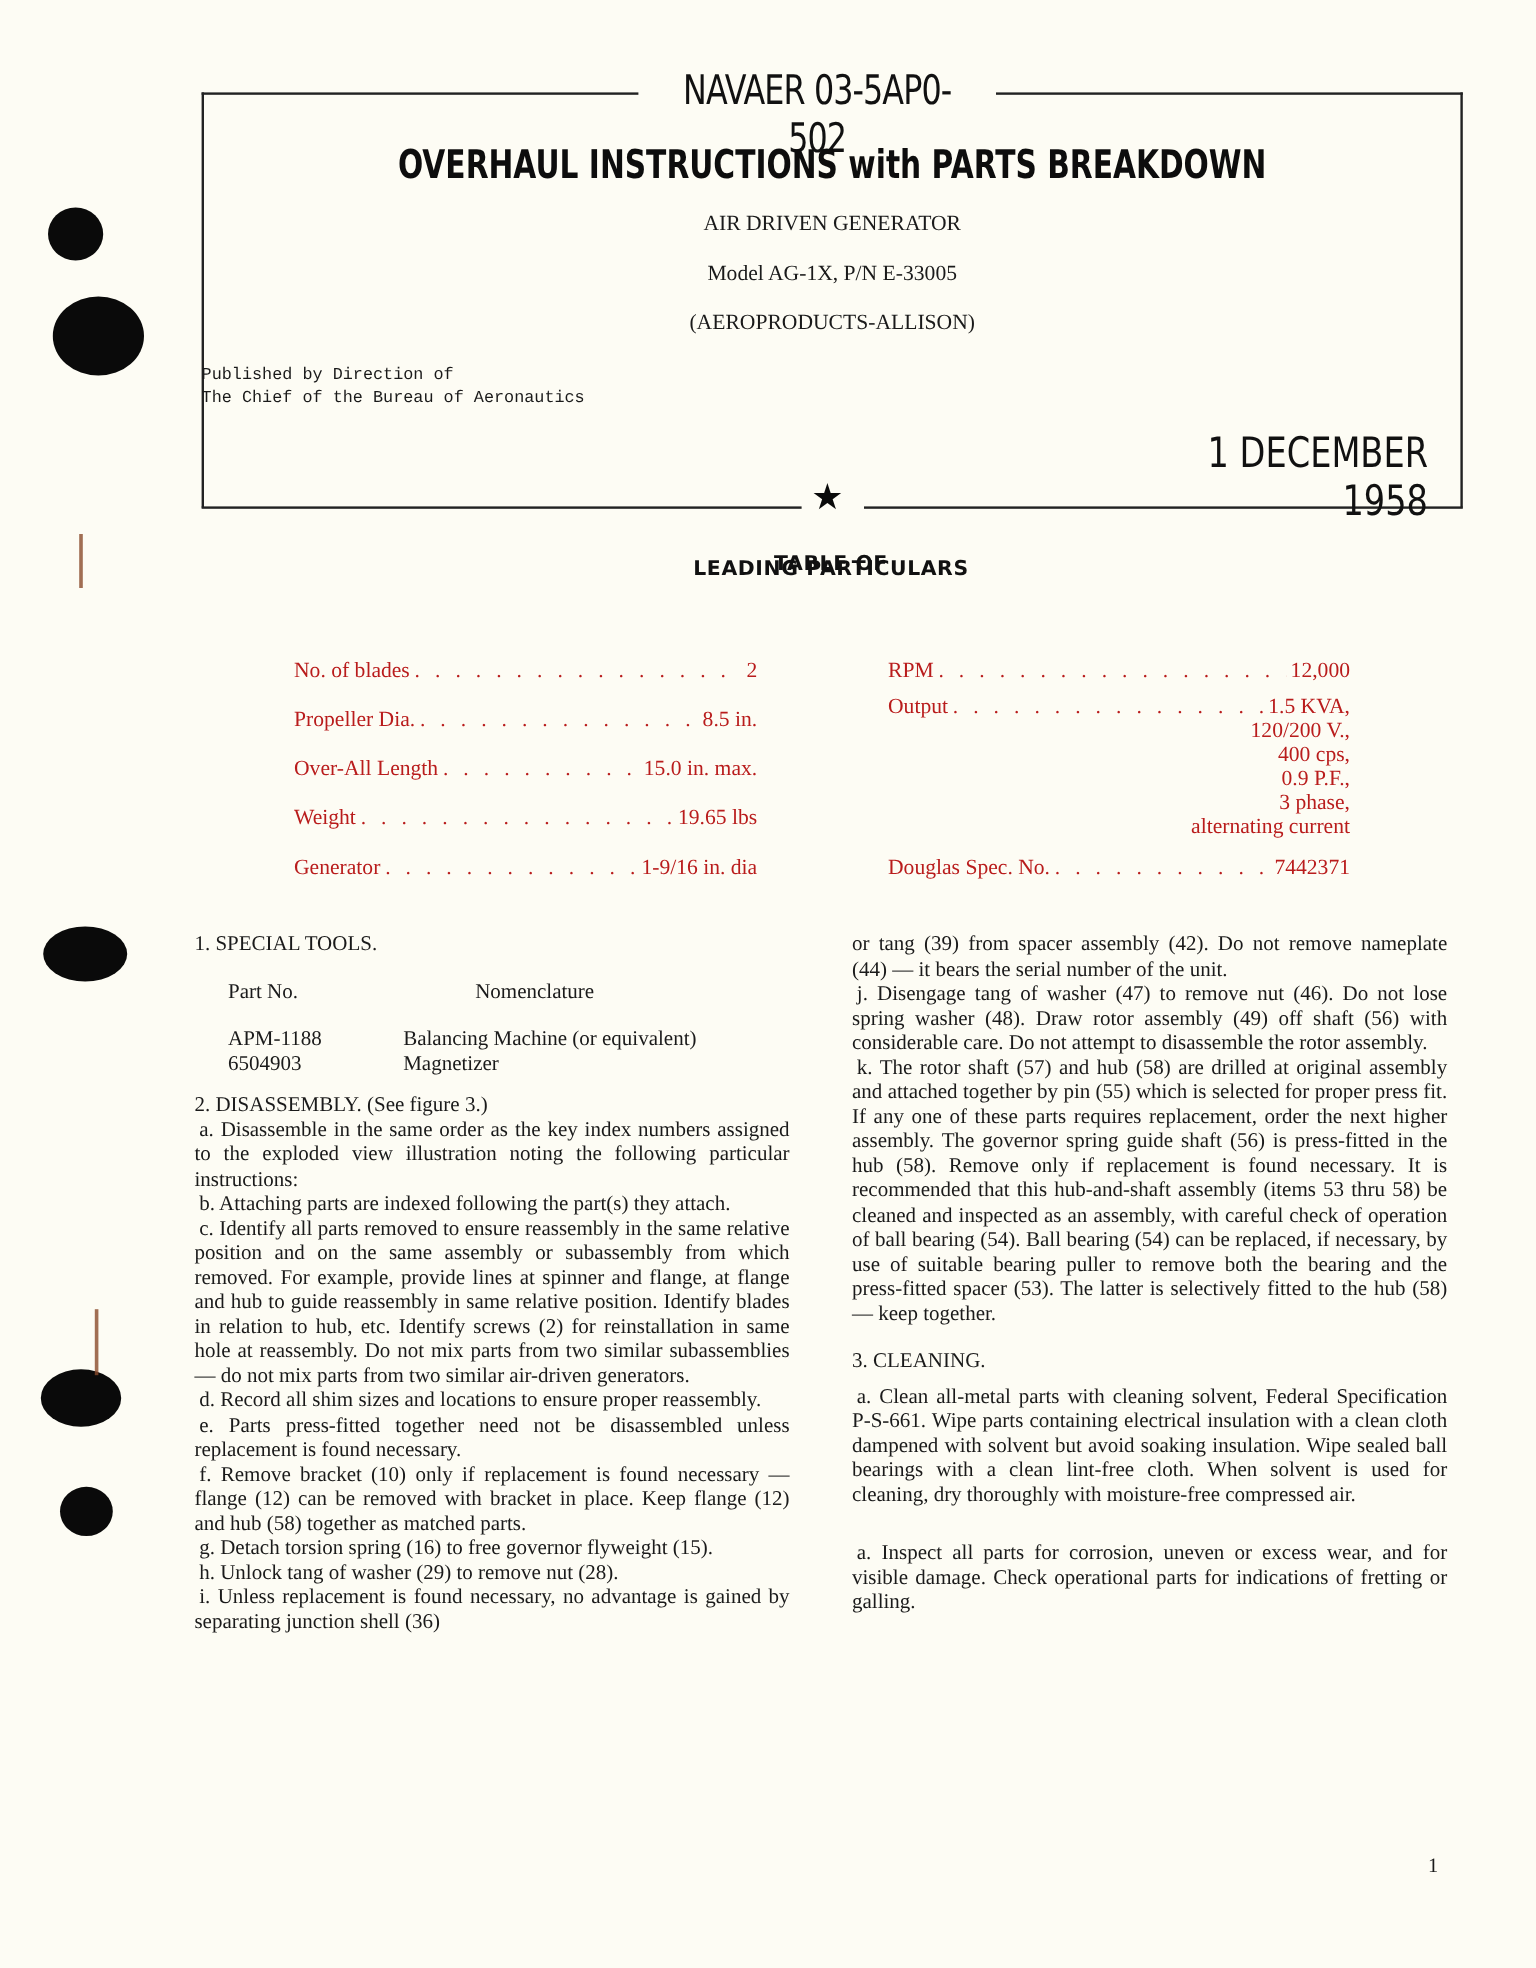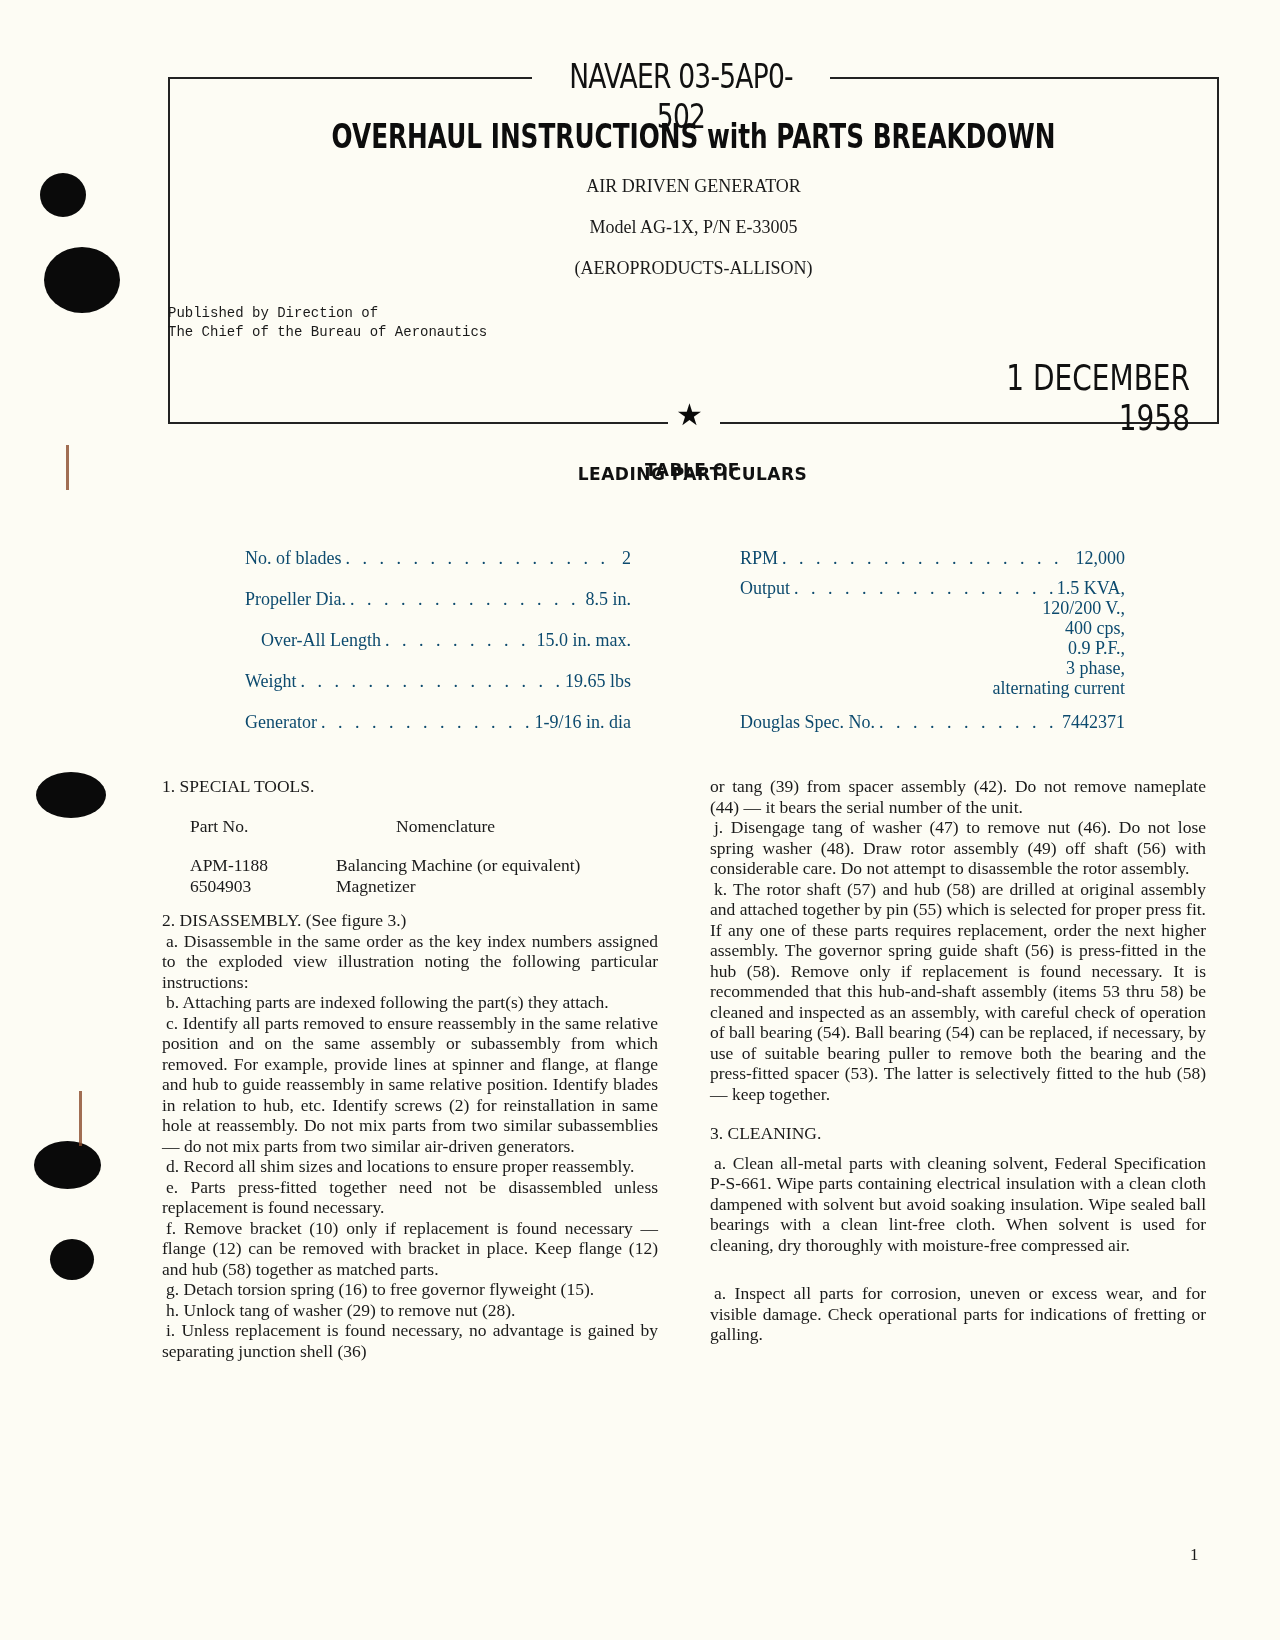--- a/index.html
+++ b/index.html
@@ -106,21 +106,21 @@
     font-family: "DejaVu Sans", "Liberation Sans", sans-serif;
     font-weight: bold;
     font-size: 17px;
     letter-spacing: 0.5px;
     color: #111;
   }
   .particulars-col {
     position: absolute;
     font-family: "Liberation Serif", "DejaVu Serif", serif;
     font-size: 18px;
-    color: #0c4a6e;
+    color: #b91c1c;
   }
   .part-row {
     position: absolute;
     display: flex;
     align-items: baseline;
     white-space: nowrap;
   }
   .part-row .lbl { flex: none; }
   .part-row .dots {
     flex: 1;
@@ -197,21 +197,21 @@
   <div class="part-row" style="top:0;left:0;right:0;">
     <span class="lbl">No. of blades</span>
       <span class="dots"></span>
       <span class="val">2</span>
   </div>
   <div class="part-row" style="top:41px;left:0;right:0;">
     <span class="lbl">Propeller Dia.</span>
       <span class="dots"></span>
       <span class="val">8.5 in.</span>
   </div>
-  <div class="part-row" style="top:82px;left:16px;right:0;">
+  <div class="part-row" style="top:82px;left:0;right:0;">
     <span class="lbl">Over-All Length</span>
       <span class="dots"></span>
       <span class="val">15.0 in. max.</span>
   </div>
   <div class="part-row" style="top:123px;left:0;right:0;">
     <span class="lbl">Weight</span>
       <span class="dots"></span>
       <span class="val">19.65 lbs</span>
   </div>
   <div class="part-row" style="top:164px;left:0;right:0;">

